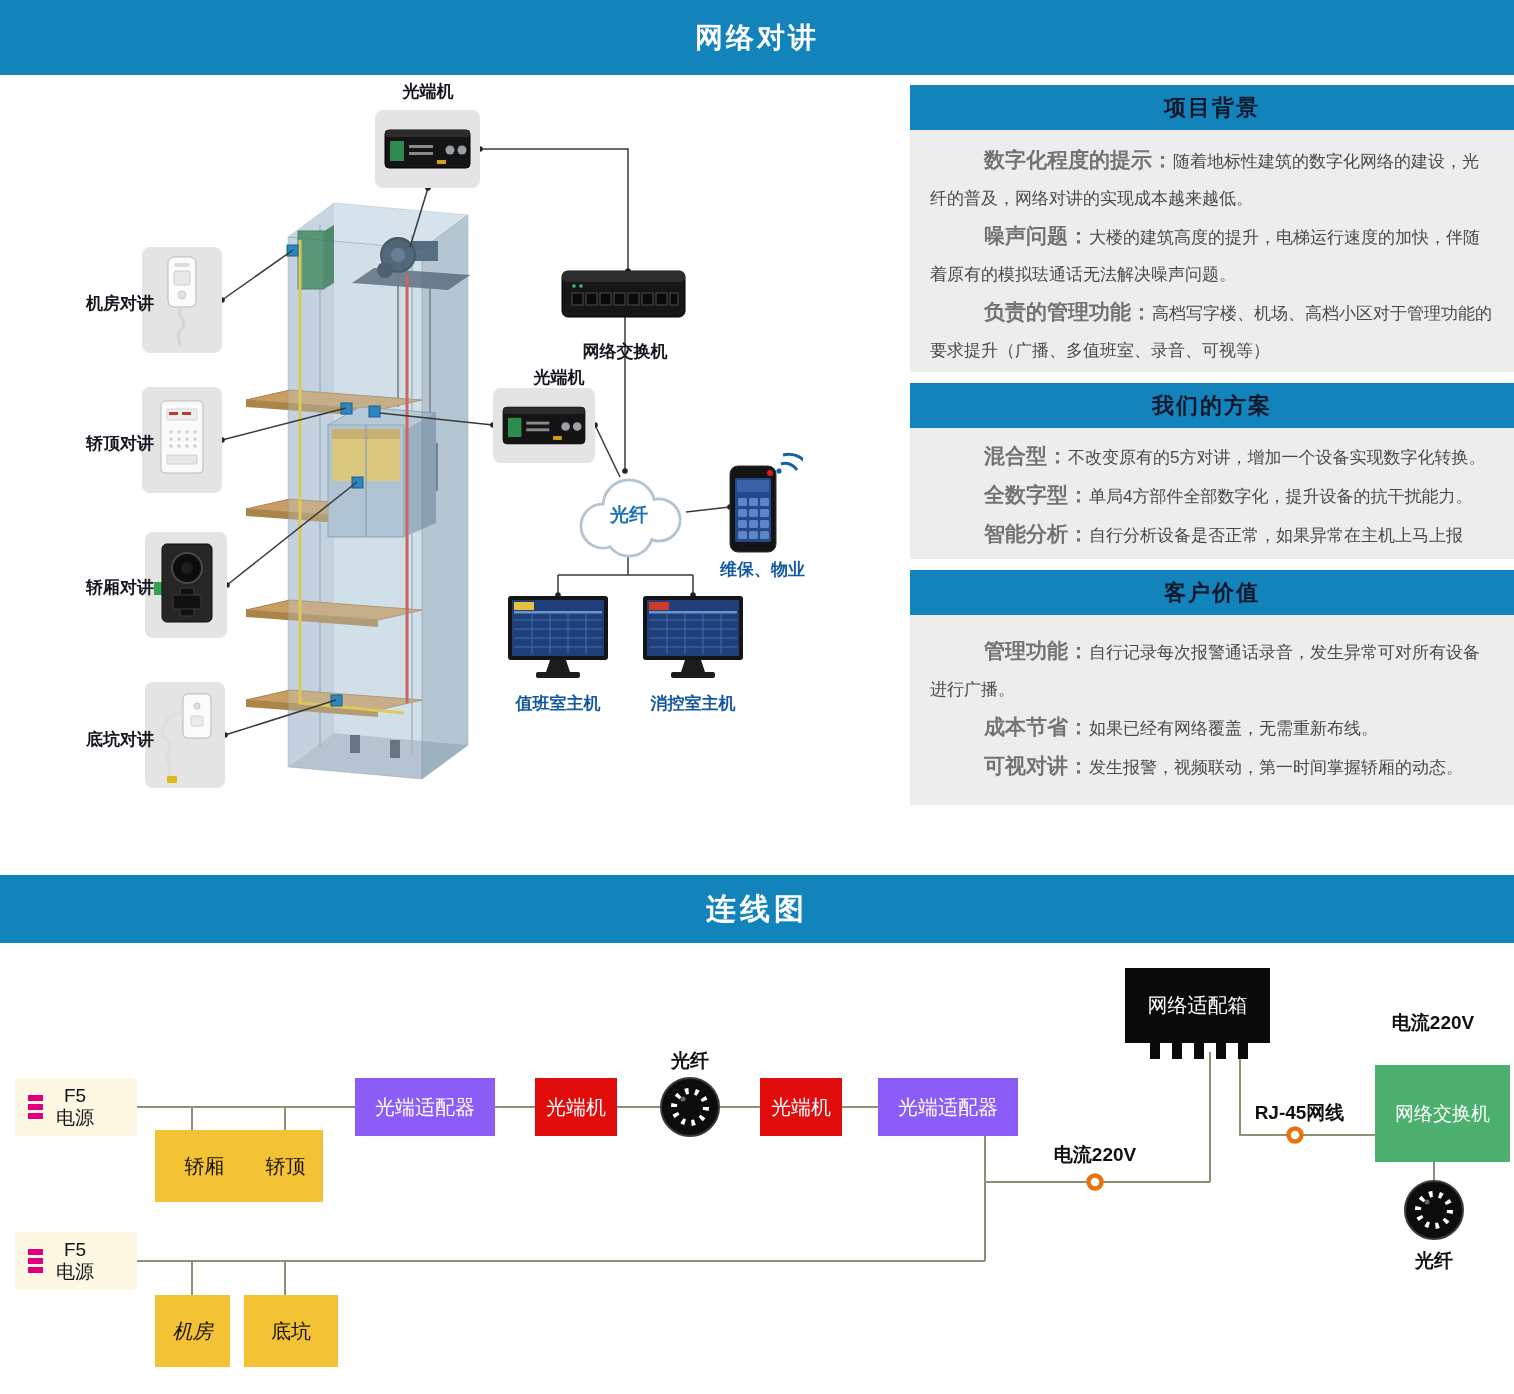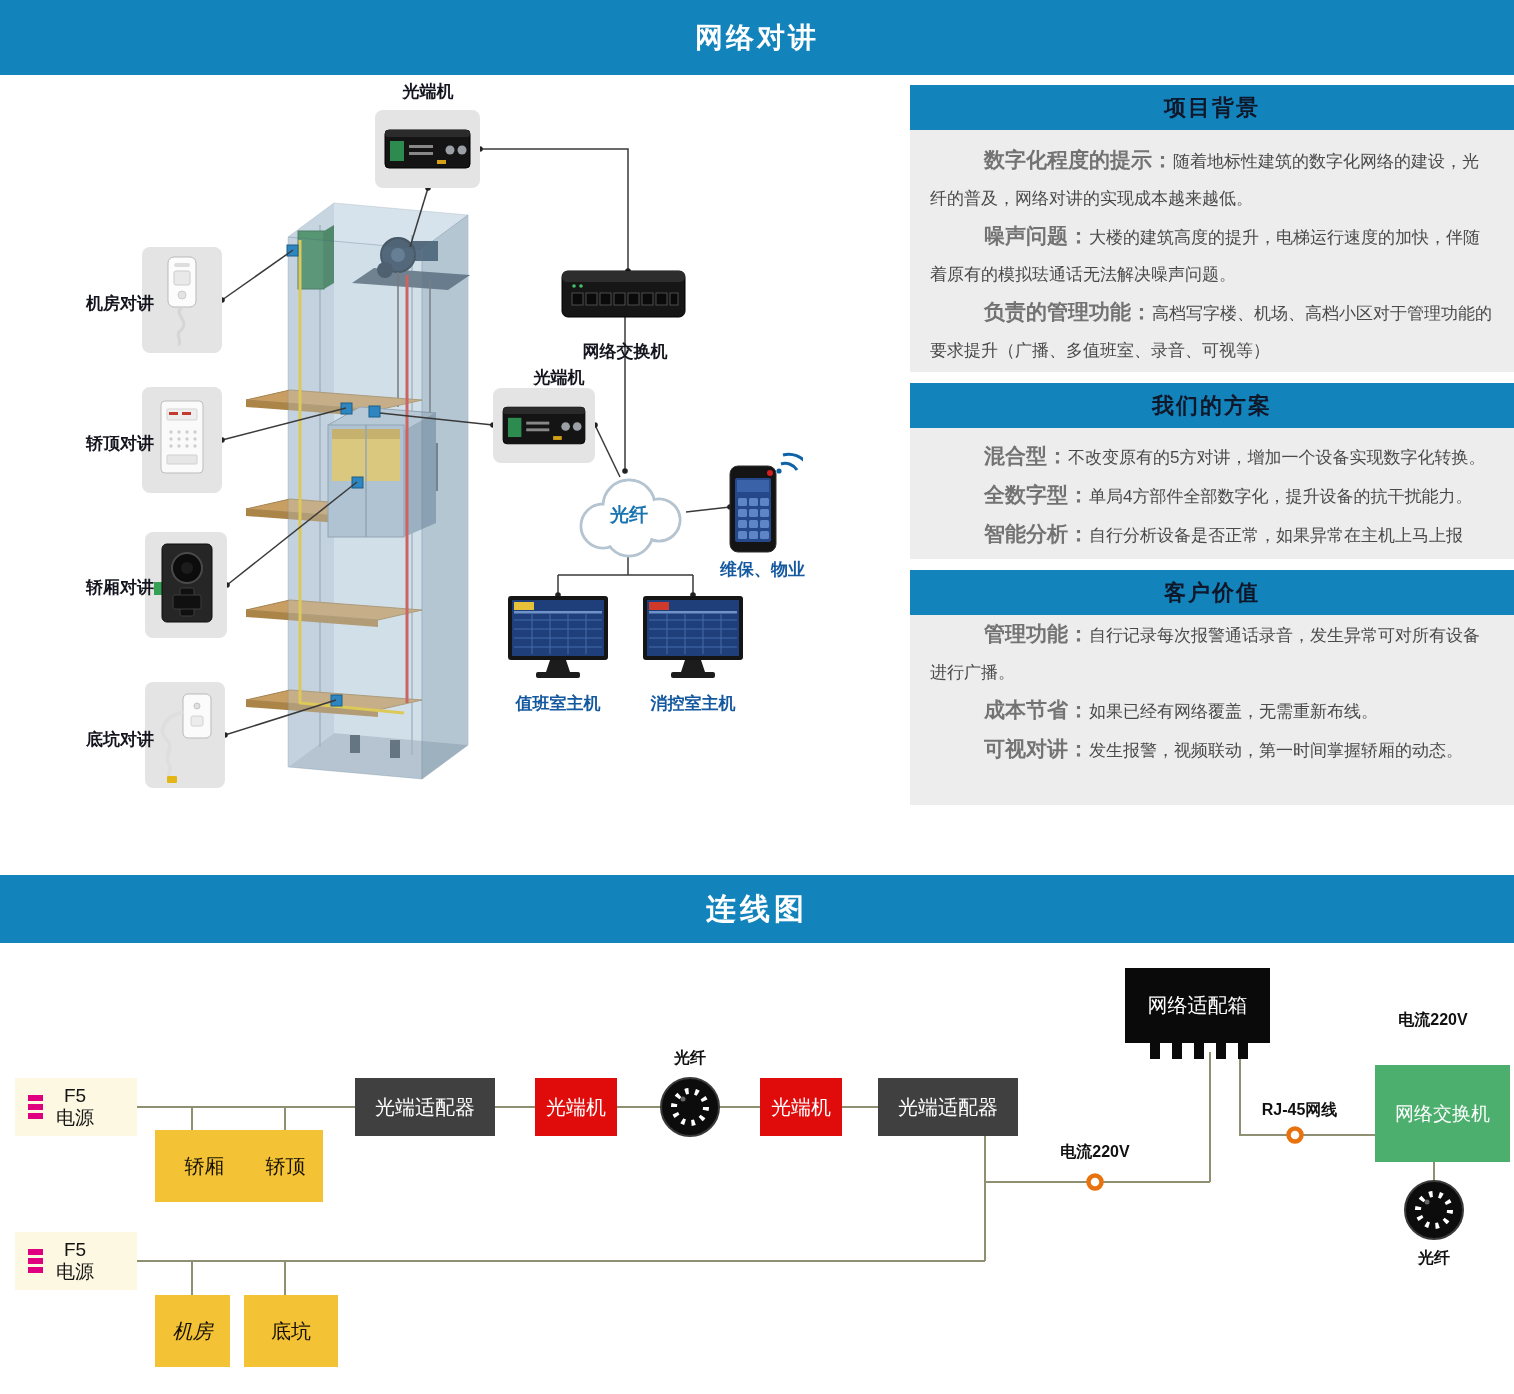--- a/index.html
+++ b/index.html
@@ -26,31 +26,31 @@
 
   
   .panel { position:absolute; left:910px; width:604px; z-index:2; }
   .panel-header { background:#1384bb; color:#0f172a; height:45px; display:flex; align-items:center;
                   justify-content:center; font-size:22px; font-weight:bold; letter-spacing:2px; }
   .panel-body { background:#ededed; padding:11px 20px; overflow:hidden; }
   .para { text-indent:54px; line-height:37px; font-size:17px; color:#4a4a4a; }
   .para b { font-size:21px; color:#737373; }
   #panel1 { top:85px; }  #panel1 .panel-body { height:242px; }
   #panel2 { top:383px; } #panel2 .panel-body { height:131px; padding-top:9px; }
-  #panel3 { top:570px;border-radius:31px; } #panel3 .panel-body { height:190px; padding-top:0; }
+  #panel3 { top:570px;border-radius:31px; } #panel3 .panel-body { height:190px; padding-top:17px; }
 
   
   .wbox { position:absolute; display:flex; align-items:center; justify-content:center;
           font-size:20px; color:#fff; text-align:center; z-index:3; }
   .wbox.yellow { background:#f3c235; color:#171104; }
-  .wbox.orange { background:#404040; }
+  .wbox.orange { background:#8b5cf6; }
   .wbox.red    { background:#e00b0b; }
   .wbox.black  { background:#0a0a0a; }
   .wbox.green  { background:#4daf6e; font-size:19px; }
-  .wlabel { position:absolute; font-size:16px; font-weight:bold; color:#111;
+  .wlabel { position:absolute; font-size:19px; font-weight:bold; color:#111;
             text-align:center; z-index:3; }
   .f5box { position:absolute; width:122px; height:58px; background:#fdf8e2;
            display:flex; align-items:center; padding-left:13px; z-index:3; }
   .f5icon { display:flex; flex-direction:column; gap:3px; }
   .f5icon span { width:15px; height:6px; background:#e0007f; display:block; }
   .f5text { margin-left:13px; font-size:19px; line-height:22px; color:#141414;
             font-weight:500; text-align:center; }
 </style>
 </head>
 <body>

